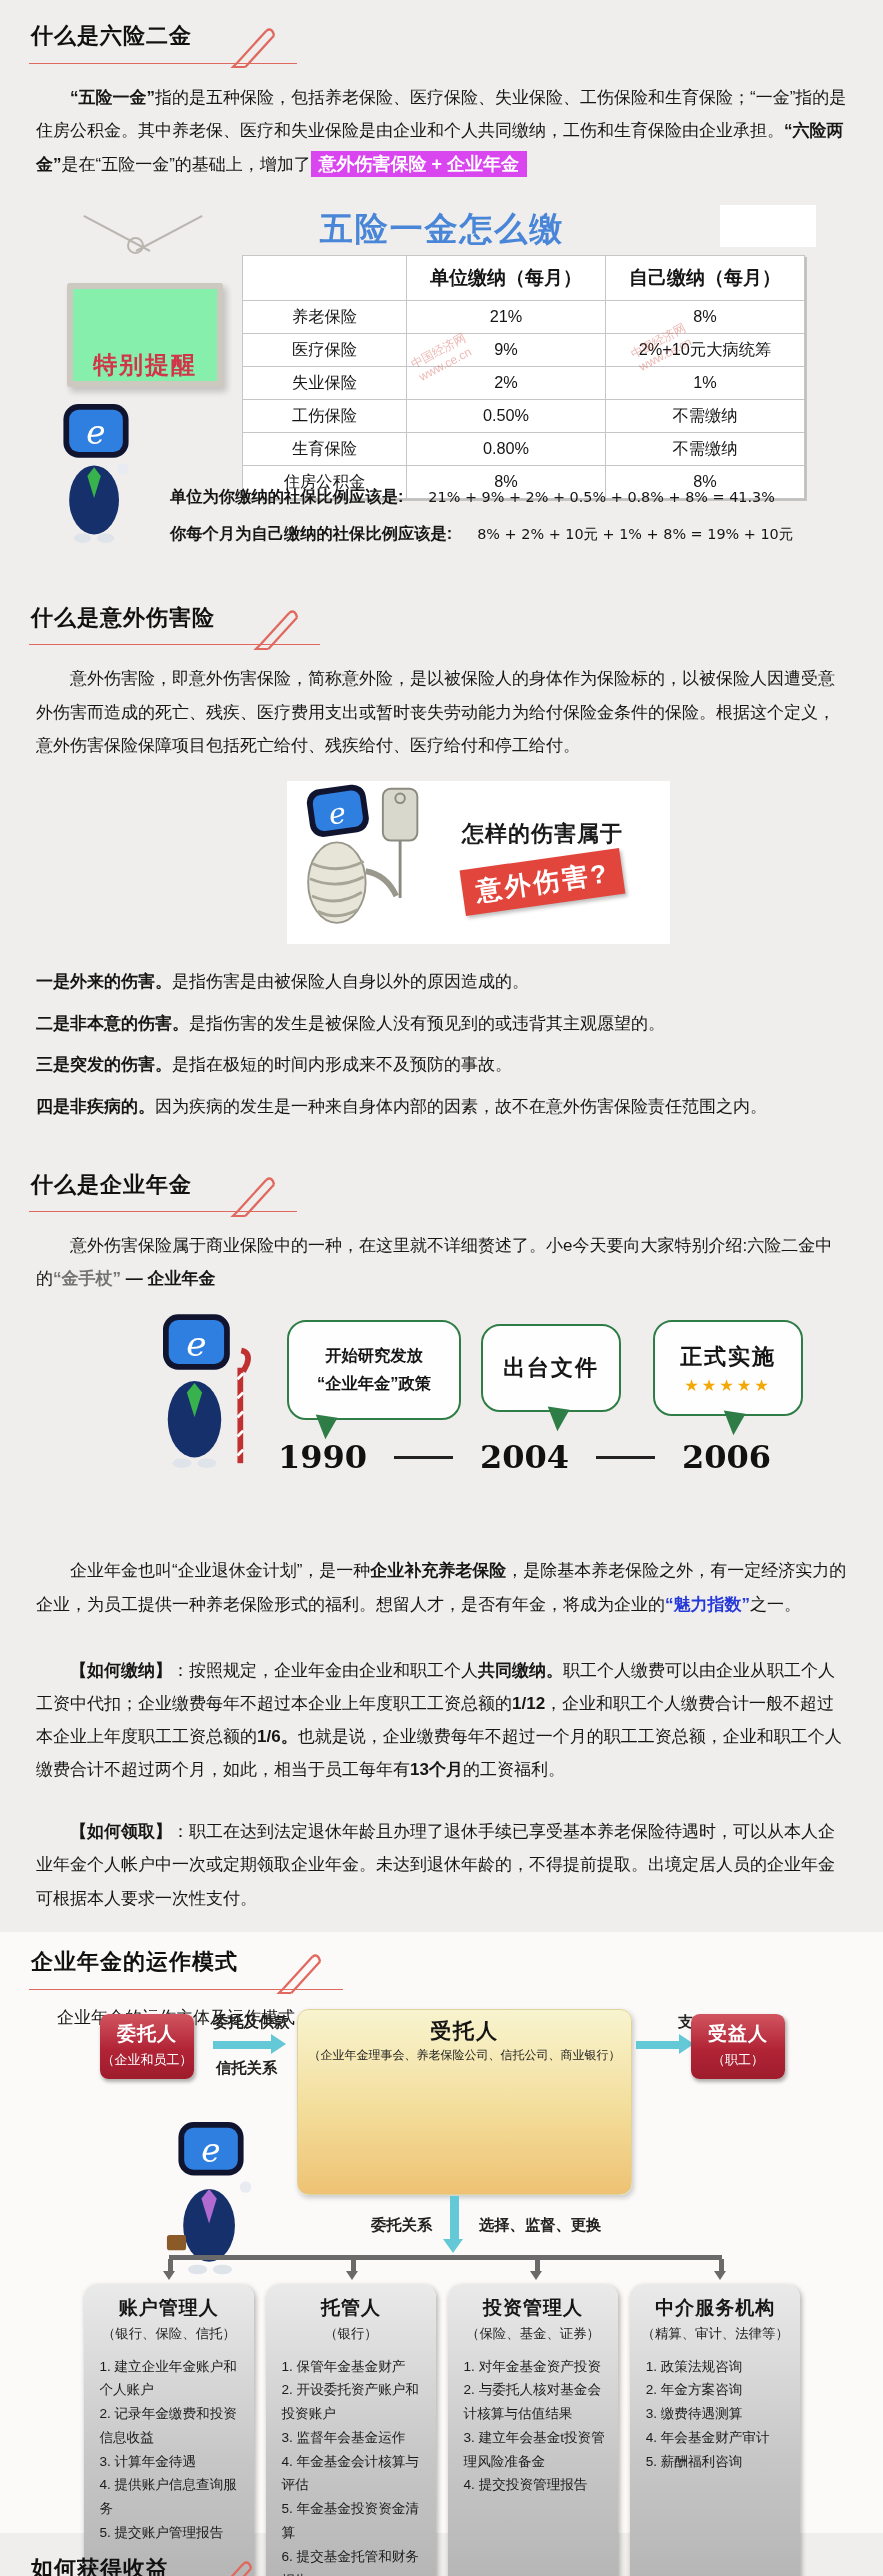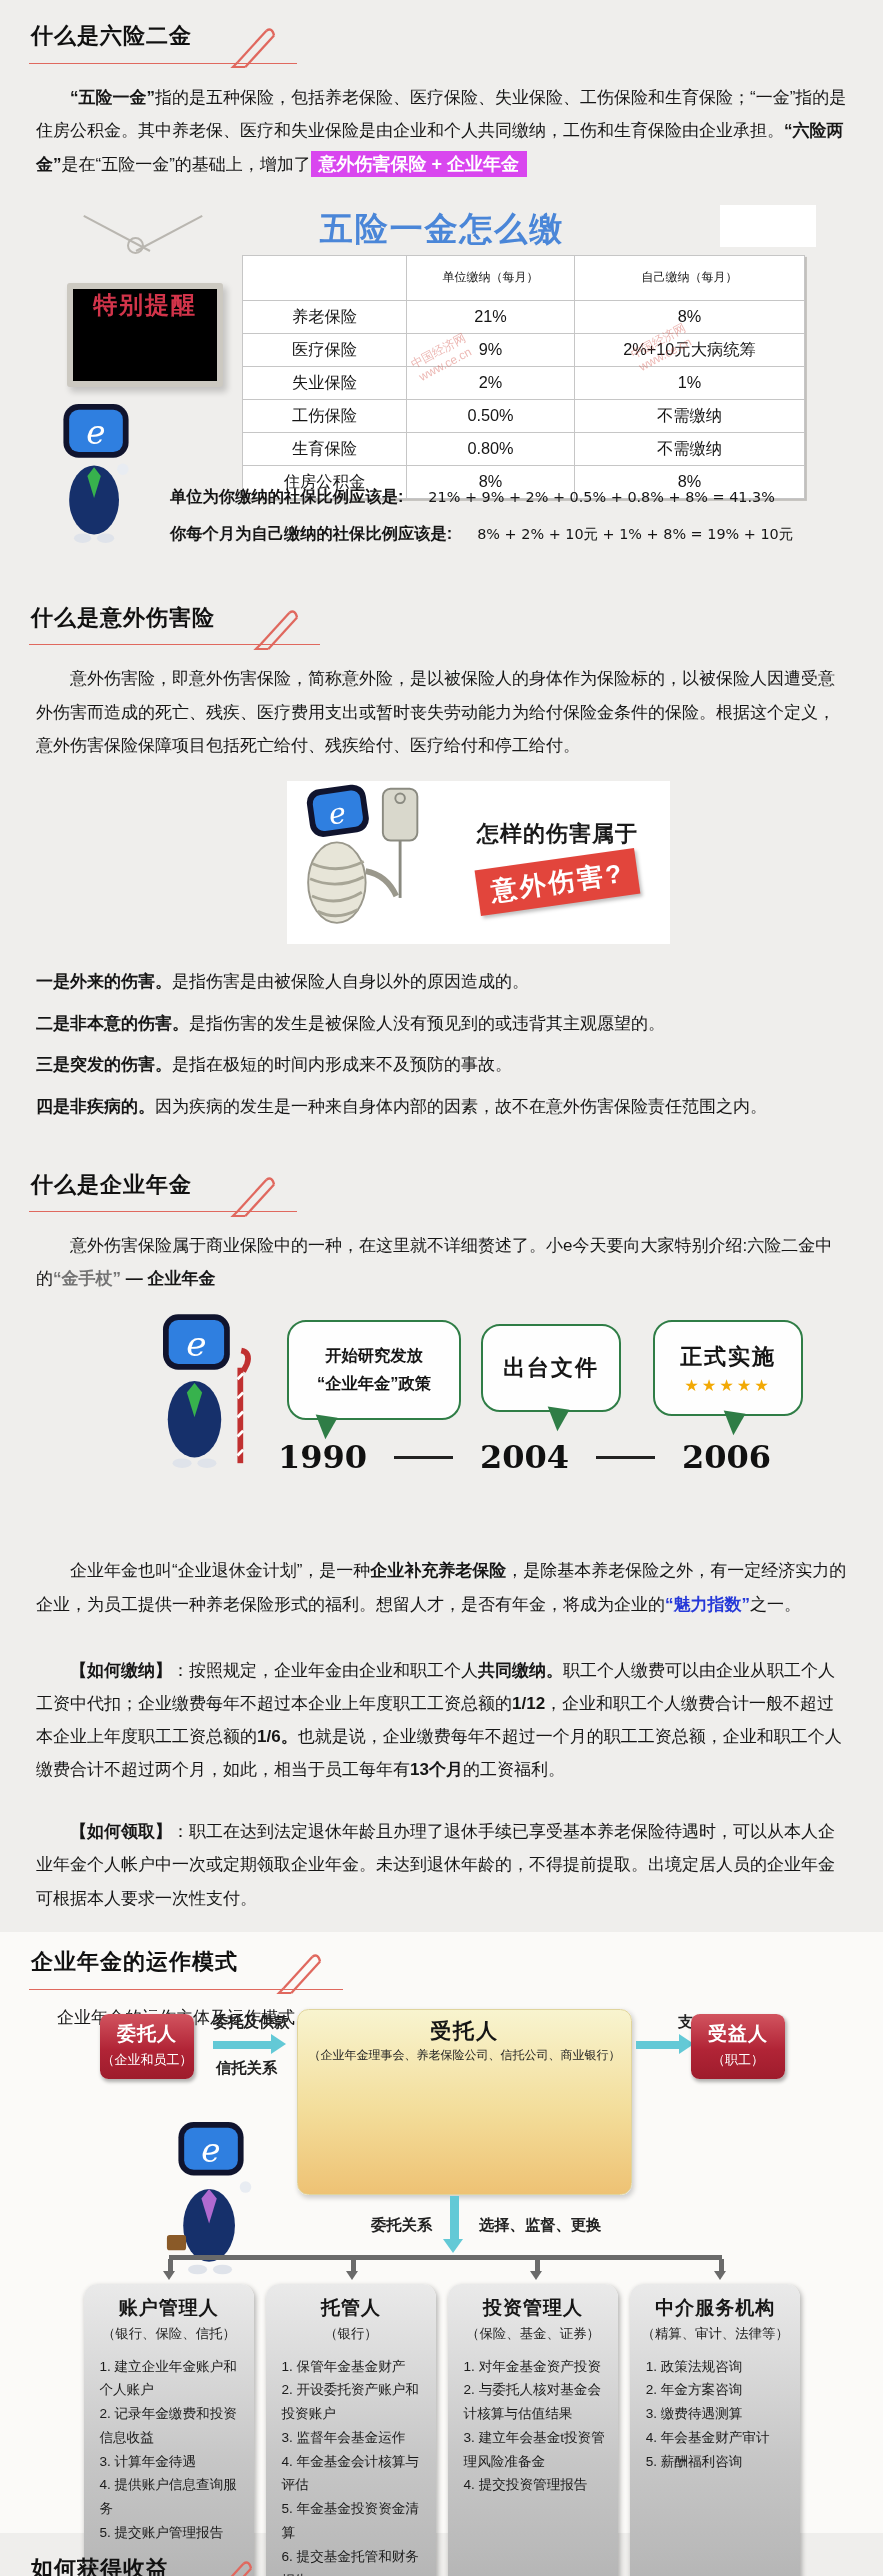--- a/index.html
+++ b/index.html
@@ -14,34 +14,34 @@
   .indent{text-indent:2em;}
   .hl{background:#d946ef;color:#fff;padding:2.9px 7.7px;font-size:18px;font-weight:bold;}
   
   .tableblock{position:relative;height:383px;}
   .tbl-title{position:absolute;left:0;width:100%;top:7.7px;text-align:center;font-size:33px;font-weight:bold;color:#4a86d8;letter-spacing:1.9px;}
   .patch{position:absolute;left:720px;top:5.7px;width:96px;height:42px;background:#ffffff;}
   .sign{position:absolute;left:29px;top:38px;width:201px;height:182px;}
   .sign .ring{position:absolute;left:98px;top:0;width:13.4px;height:13.4px;border:2.9px solid #b9b6b0;border-radius:50%;background:#efeeec;}
   .sign .wireL{position:absolute;left:46px;top:13.4px;width:75px;height:1.9px;background:#b9b6b0;transform:rotate(28deg);transform-origin:right center;}
   .sign .wireR{position:absolute;left:107px;top:13.4px;width:75px;height:1.9px;background:#b9b6b0;transform:rotate(-28deg);transform-origin:left center;}
-  .sign .board{position:absolute;left:38px;top:46px;width:144px;height:92px;background:#000000;border:6.7px solid #ccc9c1;border-radius:2.9px;box-shadow:3.8px 4.8px 6.7px rgba(0,0,0,.18);display:flex;align-items:flex-start;justify-content:center;}
+  .sign .board{position:absolute;left:38px;top:46px;width:144px;height:92px;background:#86efac;border:6.7px solid #ccc9c1;border-radius:2.9px;box-shadow:3.8px 4.8px 6.7px rgba(0,0,0,.18);display:flex;align-items:flex-end;justify-content:center;}
   .sign .board span{color:#d2344a;font-size:24px;font-weight:bold;letter-spacing:1.9px;}
   .paytable{position:absolute;left:242px;top:56px;width:563px;border-collapse:collapse;background:#fff;box-shadow:1.9px 1.9px 0 #c2c0bd;}
   .paytable th,.paytable td{border:1px solid #c6c6c6;text-align:center;font-size:16.3px;}
-  .paytable th{height:42px;font-size:12px;font-weight:normal;}
+  .paytable th{height:42px;font-size:19px;font-weight:bold;}
   .paytable td{height:30px;}
   .paytable .c0{width:161px;}
   .wm{position:absolute;color:rgba(205,65,55,.38);transform:rotate(-28deg);font-size:12px;line-height:1.25;text-align:center;pointer-events:none;}
   .formline{position:absolute;left:170px;display:flex;align-items:baseline;gap:25px;white-space:nowrap;}
   .formline .lab{font-size:16.3px;font-weight:bold;}
   .formline .expr{font-size:14.4px;font-family:"DejaVu Sans",sans-serif;}
   
   .imgcard{position:relative;margin:19px 0 13.4px 287px;width:383px;height:163px;background:#fff;display:flex;align-items:center;}
-  .imgcard .txtcol{margin-left:27px;}
+  .imgcard .txtcol{margin-left:12px;}
   .imgcard .cap{font-size:22px;font-weight:bold;color:#1a1a1a;letter-spacing:1px;}
   .banner{display:inline-block;margin-top:9.6px;background:#e2453c;color:#fff;font-size:26px;font-weight:bold;padding:5.7px 13.4px;transform:rotate(-8deg);letter-spacing:2.9px;box-shadow:1.9px 2.9px 3.8px rgba(0,0,0,.25);}
   .bullets{margin:25px 36px 29px 36px;}
   .bullets p{font-size:17px;margin:0 0 16.3px 0;line-height:1.5;}
   
   .timeline{position:relative;height:225px;margin-top:7.7px;}
   .bubble{position:absolute;background:#fefefe;border:2.9px solid #2f7d46;border-radius:19px;display:flex;flex-direction:column;align-items:center;justify-content:center;text-align:center;}
   .bubble:after{content:"";position:absolute;bottom:-21px;left:25px;border-left:13.4px solid transparent;border-right:9.6px solid transparent;border-top:23px solid #2f7d46;transform:rotate(8deg);}
   .bubble.tail-mid:after{left:46%;}
   .bubble .t1{font-size:16.3px;font-weight:bold;line-height:1.7;}

